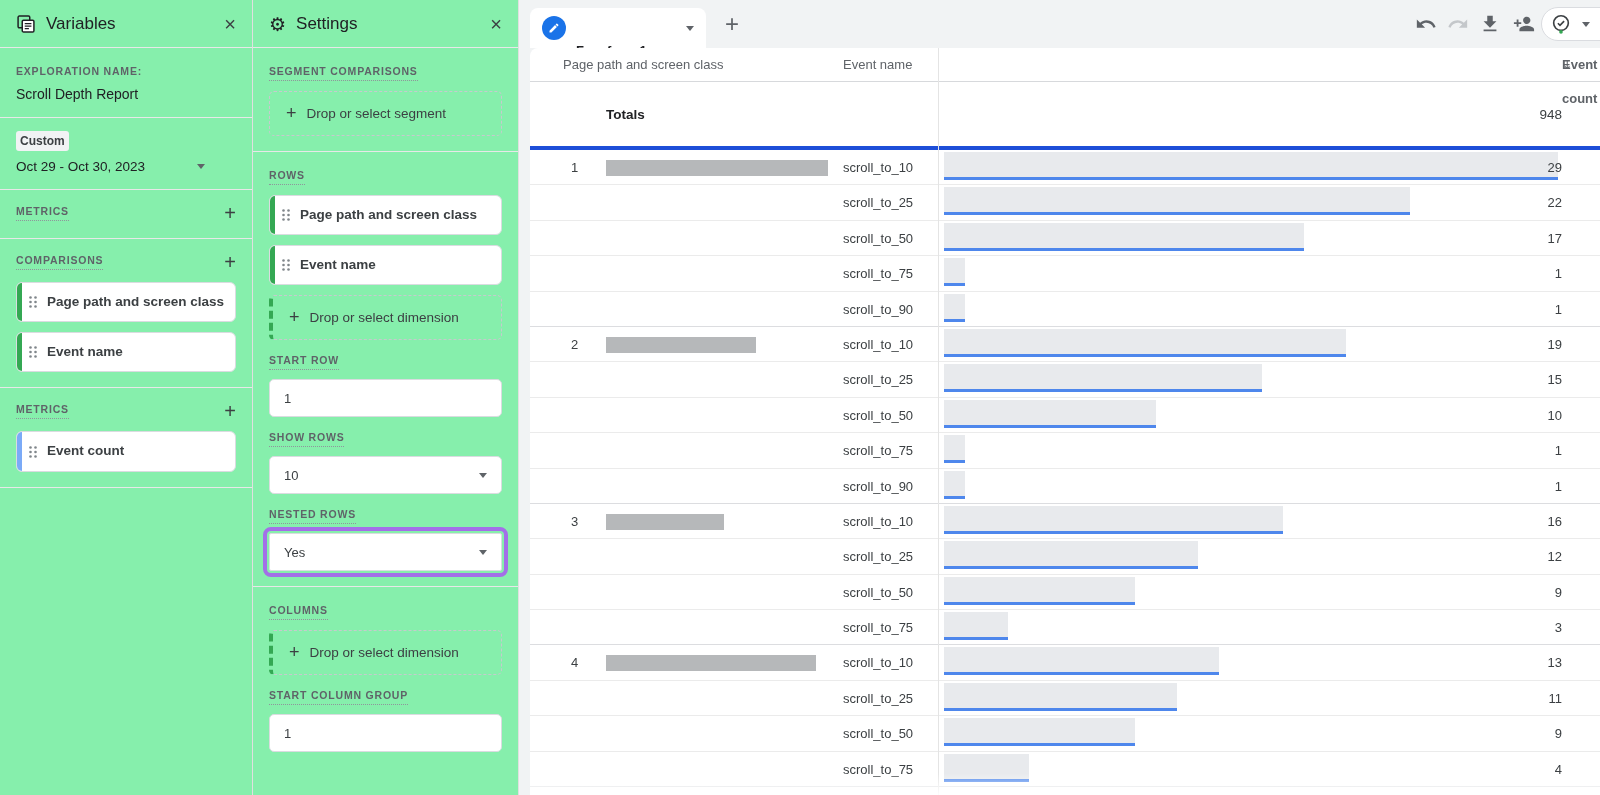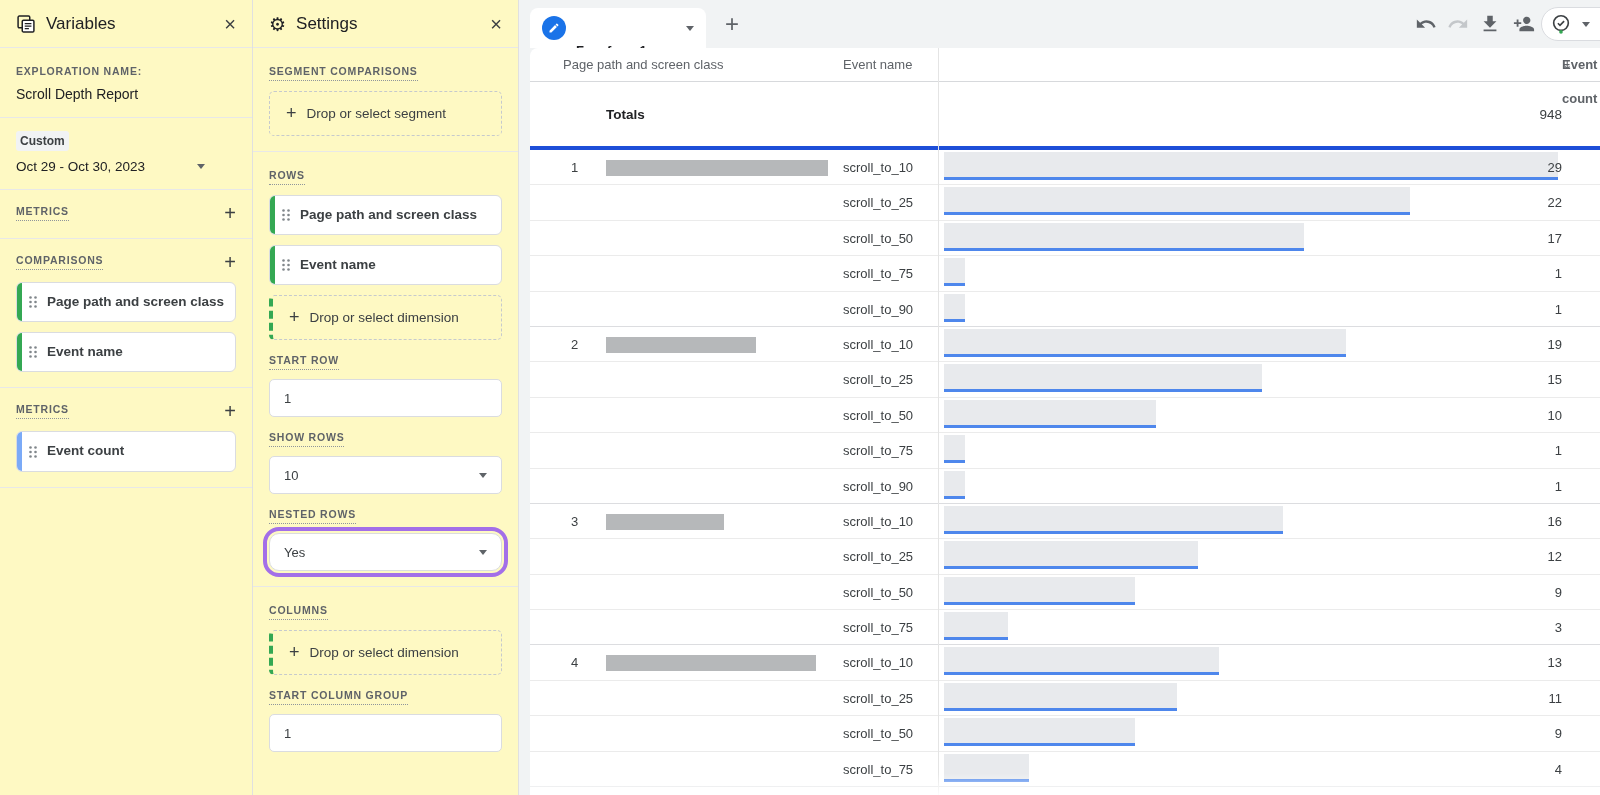--- a/index.html
+++ b/index.html
@@ -1,18 +1,18 @@
 <!DOCTYPE html>
 <html><head>
 <meta charset="utf-8">
 <style>
   * { margin:0; padding:0; box-sizing:border-box; }
   html,body { width:1600px; height:795px; overflow:hidden; background:#fff;
     font-family:"Liberation Sans","DejaVu Sans",sans-serif; color:#3c4043; }
-  .panel { position:absolute; top:0; height:795px; background:#fef9c3; }
+  .panel { position:absolute; top:0; height:795px; background:#86efac; }
   #variables-panel { left:0; width:253px; border-right:1px solid #e0e0e0; }
   #settings-panel { left:253px; width:266px; border-right:1px solid #e0e0e0; }
   .panel-header { height:48px; display:flex; align-items:center; padding:0 16px;
     border-bottom:1px solid #e8e8e8; }
   .panel-title { font-size:17px; color:#202124; margin-left:10px; }
   .close-x { margin-left:auto; font-size:20px; color:#3c4043; cursor:pointer; line-height:1; }
   .gear { font-size:19px; color:#202124; font-family:"DejaVu Sans",sans-serif; }
   .sect { padding:13px 16px 15px 16px; border-bottom:1px solid #e8e8e8; }
   .sect.nb { border-bottom:none; }
   .lbl { font-size:10.5px; font-weight:bold; letter-spacing:.8px; color:#5f6368;
@@ -33,21 +33,21 @@
   .chip .cbar { position:absolute; left:0; top:0; bottom:0; width:5px; }
   .chip .dots { position:absolute; left:11px; top:50%; transform:translateY(-50%); }
   .dropzone { position:relative; border:1px dashed #c6cacd; border-radius:5px; margin-top:10px;
     padding:11px 8px; font-size:13.5px; color:#3c4043; display:flex; align-items:center; cursor:pointer; }
   .dropzone .dplus { font-size:18px; color:#3c4043; margin:0 10px 0 8px; font-weight:400; }
   .dropzone.greenedge { border-left:4px dashed #34a853; }
   .inputbox { border:1px solid #dadce0; border-radius:5px; height:38px; margin-top:9px;
     display:flex; align-items:center; padding:0 14px; font-size:13px; color:#3c4043; background:#fff; }
   .selectbox { cursor:pointer; }
   .selectbox .caret { margin-left:auto; }
-  .hl-purple { outline:4px solid #a36fe8; outline-offset:2px; border-radius:10px; }
+  .hl-purple { outline:4px solid #a36fe8; outline-offset:2px; border-radius:2px; }
   .mt18 { margin-top:10px; }
 
   
   #canvas { position:absolute; left:519px; top:0; width:1081px; height:795px; background:#f1f3f4; }
   #tabstrip { position:absolute; left:0; top:0; right:0; height:48px; display:flex; align-items:center; }
   #freeform-tab { position:absolute; left:11px; top:8px; width:176px; height:40px; background:#fff;
     border-radius:8px 8px 0 0; display:flex; align-items:center; padding:0 12px; cursor:pointer; }
   .tab-ic { width:24px; height:24px; border-radius:50%; background:#1a73e8; display:flex;
     align-items:center; justify-content:center; flex:none; }
   .tab-label { font-size:13px; font-weight:bold; color:#202124; margin-left:10px;margin-top:44px; }

